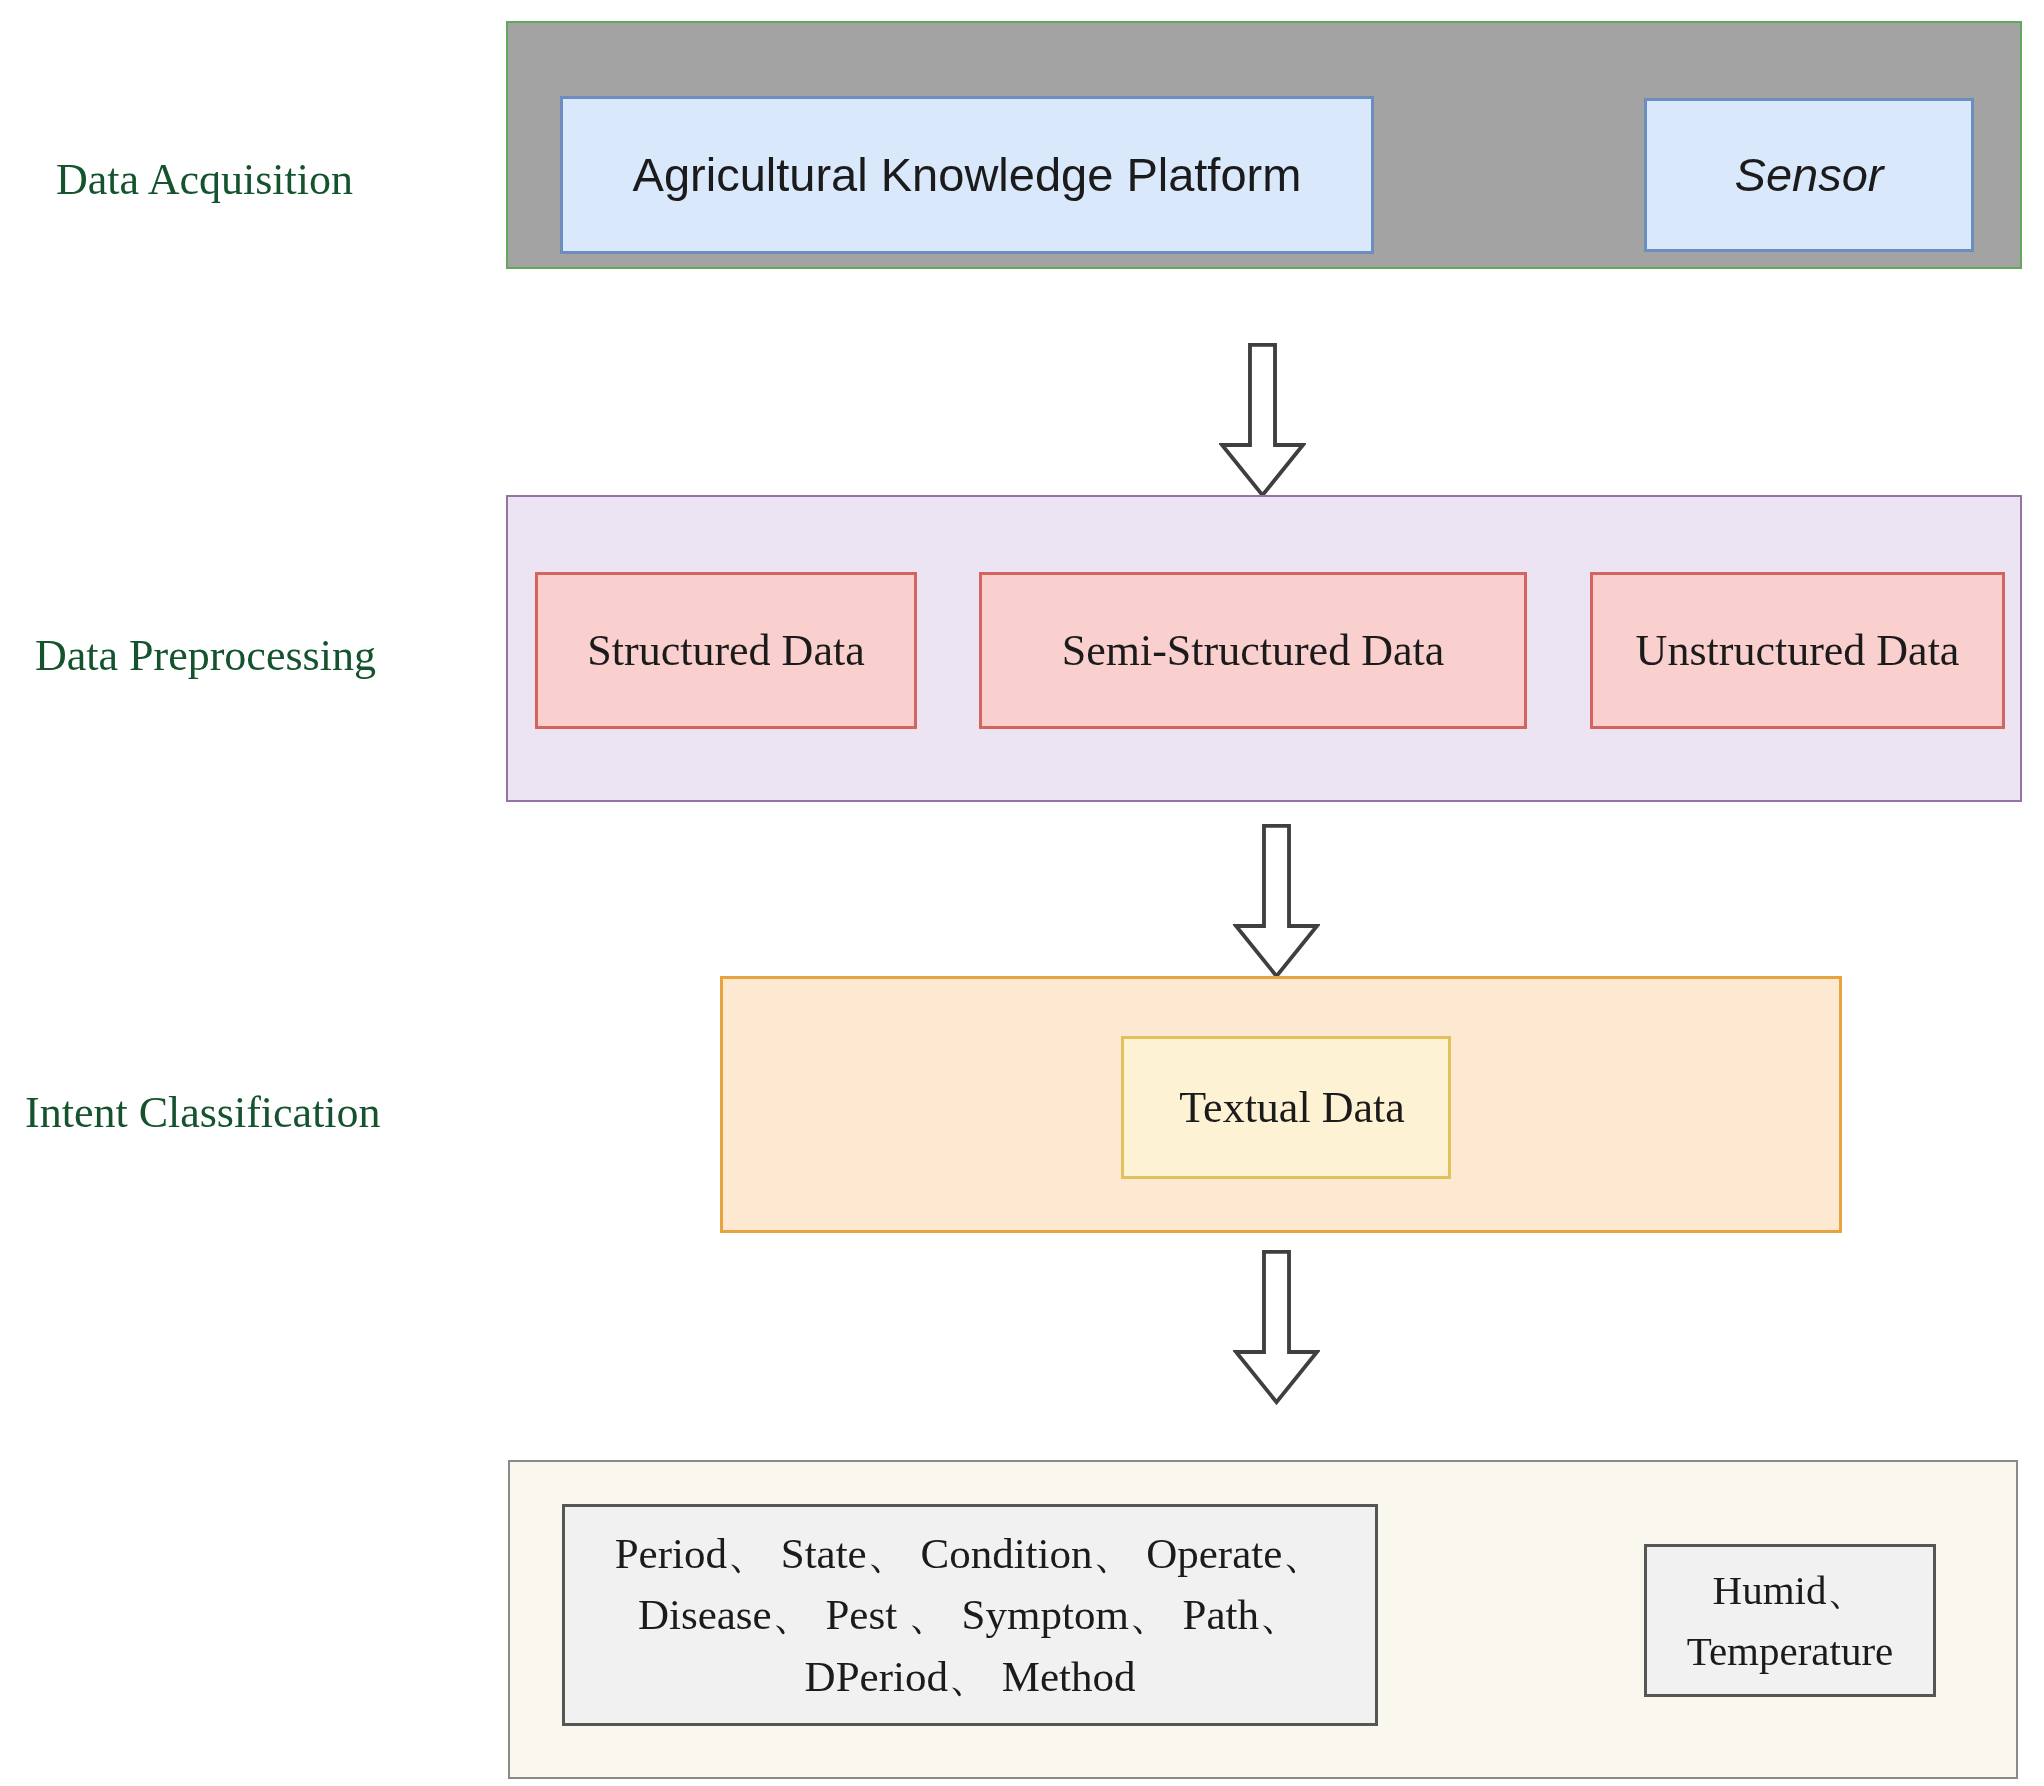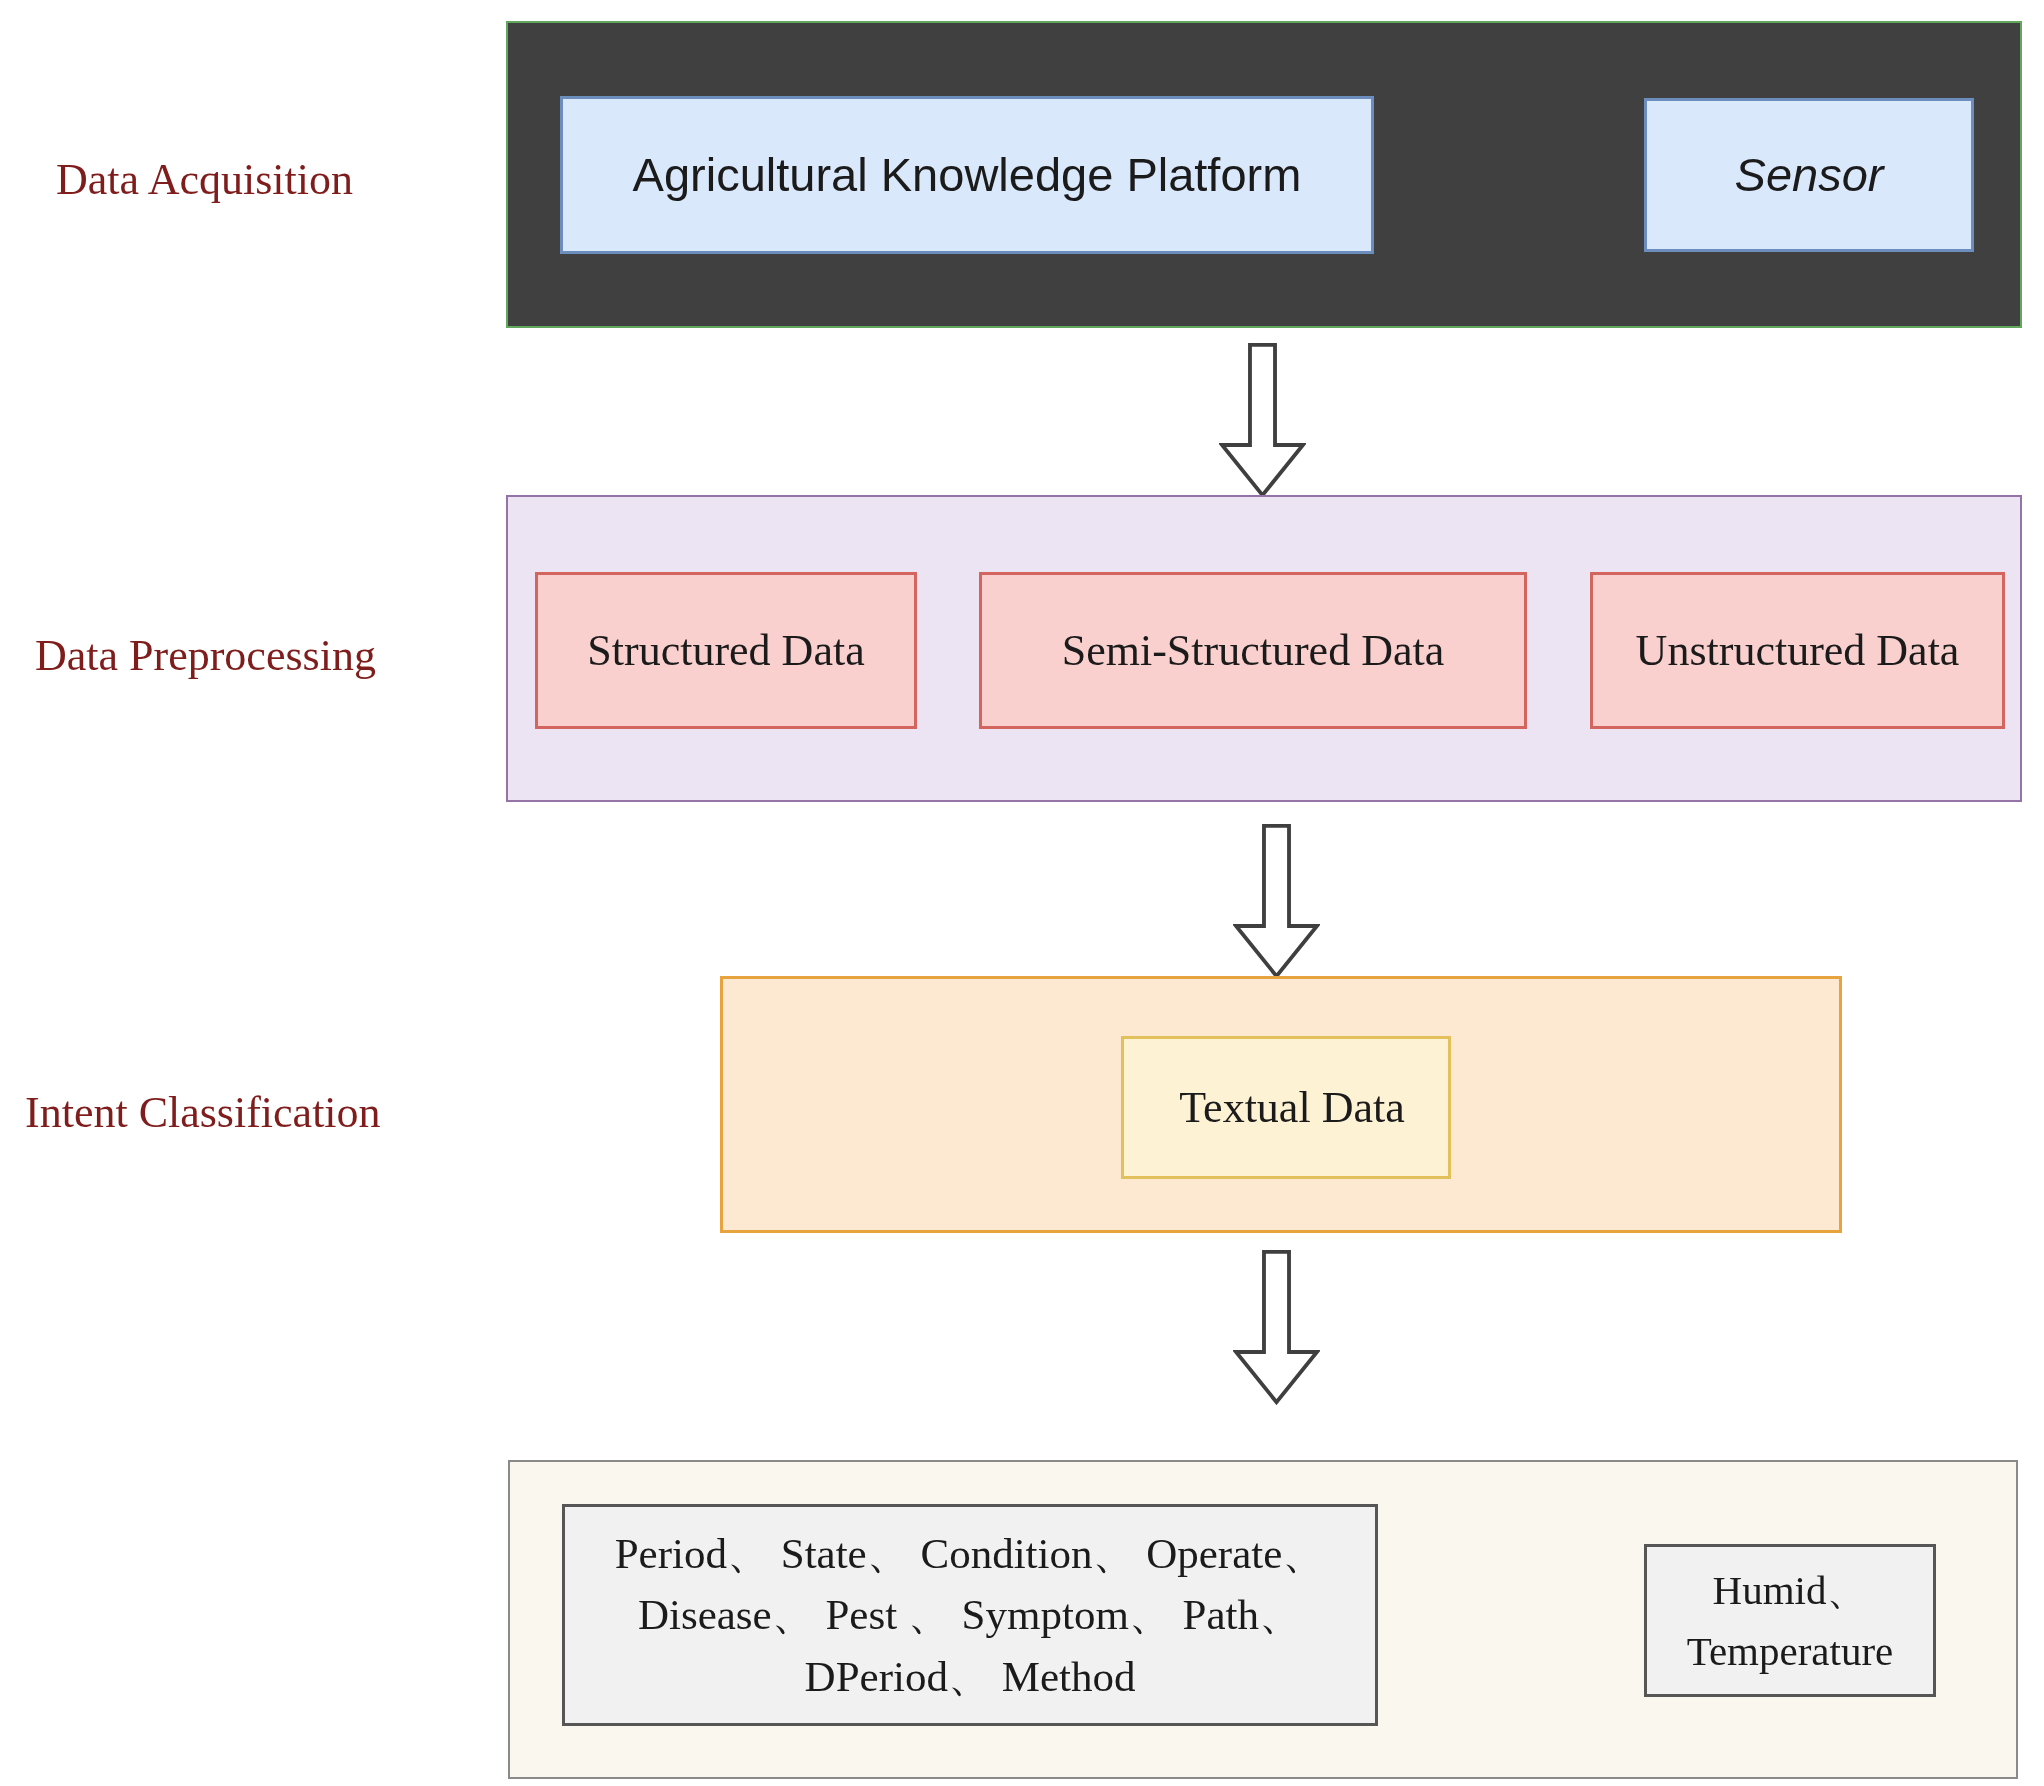--- a/index.html
+++ b/index.html
@@ -8,31 +8,31 @@
     background:#ffffff;
     font-family:"Liberation Serif", serif;
     color:#1b1b1b;
   }
   .abs { position:absolute; box-sizing:border-box; }
   .center { display:flex; align-items:center; justify-content:center; text-align:center; }
 
   
   .stage-label {
     font-family:"Liberation Serif", serif;
-    font-size:44px; color:#7f1d1d; white-space:nowrap;
+    font-size:44px; color:#14532d; white-space:nowrap;
   }
   #label-acquisition  { left:56px;  top:154px; }
   #label-preprocessing{ left:35px;  top:630px; }
   #label-intent       { left:25px;  top:1087px; }
 
   
   .section { border-style:solid; }
   #section-acquisition {
-    left:506px; top:21px; width:1516px; height:307px;
-    background:#404040; border:2.9px solid #61a75c;padding-left:39px;
+    left:506px; top:21px; width:1516px; height:248px;
+    background:#a3a3a3; border:2.9px solid #61a75c;padding-left:39px;
   }
   #section-preprocessing {
     left:506px; top:495px; width:1516px; height:307px;
     background:#ece4f2; border:2.9px solid #9673a6;
   }
   #section-intent {
     left:720px; top:976px; width:1122px; height:257px;
     background:#fde8d2; border:3.9px solid #e7a33d;
   }
   #section-output {

